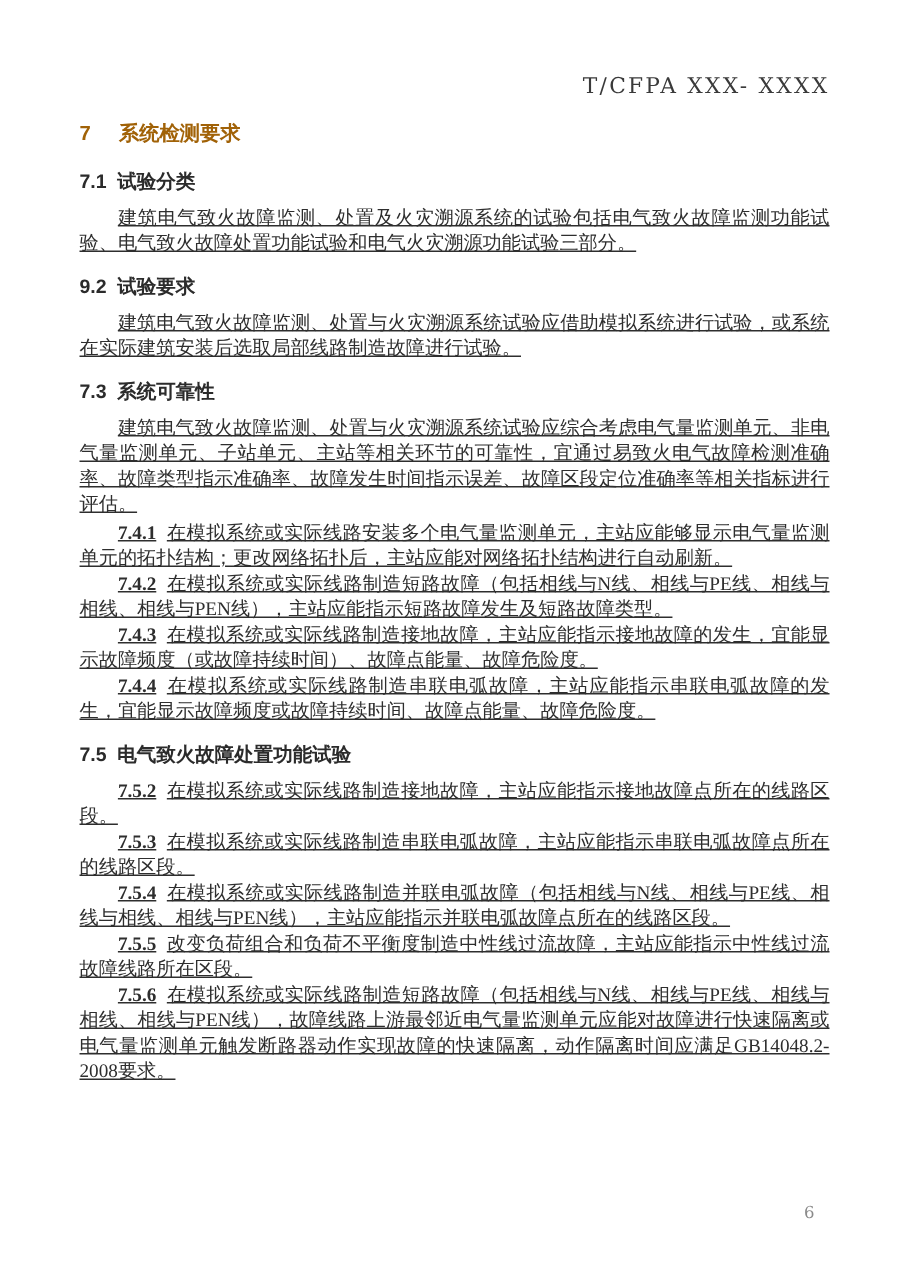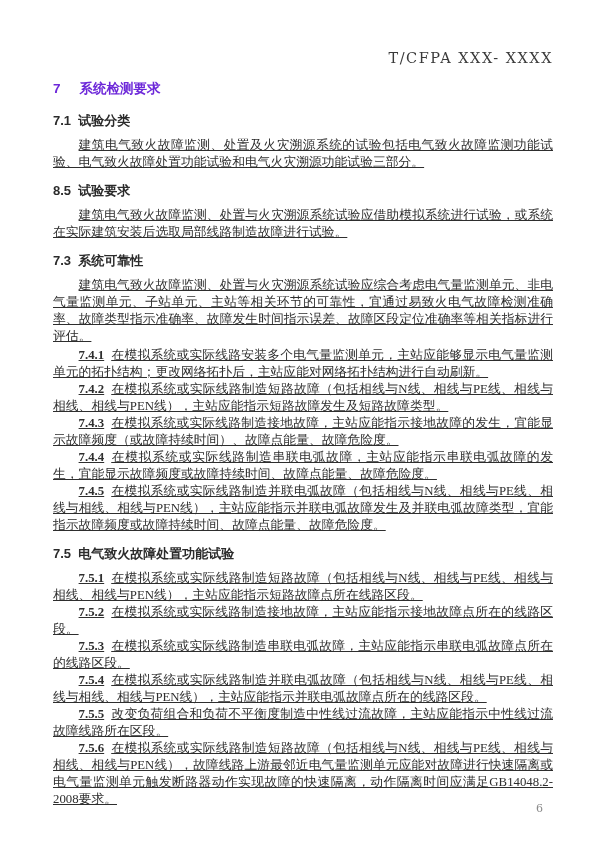--- a/index.html
+++ b/index.html
@@ -28,21 +28,21 @@
     font-family: "DejaVu Serif", serif;
     font-size: 14.5px;
     letter-spacing: 1.5px;
     color: #3a3a3a;
     margin: 0 0 14px 0;
   }
   h2.chapter {
     font-family: "Liberation Sans", "DejaVu Sans", sans-serif;
     font-size: 13.5px;
     font-weight: bold;
-    color: #6d28d9;
+    color: #a16207;
     margin: 0 0 14px 0;
   }
   h2.chapter .num { margin-right: 1.4em; }
   h3.sec-head {
     font-family: "Liberation Sans", "DejaVu Sans", sans-serif;
     font-size: 13px;
     font-weight: bold;
     color: #2b2b2b;
     margin: 11px 0 7px 0;
   }
@@ -83,51 +83,45 @@
   <h2 class="chapter">
     <span class="num">7</span><span>系统检测要求</span>
   </h2>
 
   <h3 class="sec-head">
     <span class="num">7.1</span><span>试验分类</span>
   </h3>
   <p class="para">建筑电气致火故障监测、处置及火灾溯源系统的试验包括电气致火故障监测功能试验、电气致火故障处置功能试验和电气火灾溯源功能试验三部分。</p>
 
   <h3 class="sec-head">
-    <span class="num">8.5</span><span>试验要求</span>
+    <span class="num">9.2</span><span>试验要求</span>
   </h3>
   <p class="para">建筑电气致火故障监测、处置与火灾溯源系统试验应借助模拟系统进行试验，或系统在实际建筑安装后选取局部线路制造故障进行试验。</p>
 
   <h3 class="sec-head">
     <span class="num">7.3</span><span>系统可靠性</span>
   </h3>
   <p class="para">建筑电气致火故障监测、处置与火灾溯源系统试验应综合考虑电气量监测单元、非电气量监测单元、子站单元、主站等相关环节的可靠性，宜通过易致火电气故障检测准确率、故障类型指示准确率、故障发生时间指示误差、故障区段定位准确率等相关指标进行评估。</p>
 
   <p class="clause">
     <span class="cnum">7.4.1</span><span class="ctext">在模拟系统或实际线路安装多个电气量监测单元，主站应能够显示电气量监测单元的拓扑结构；更改网络拓扑后，主站应能对网络拓扑结构进行自动刷新。</span>
   </p>
   <p class="clause">
     <span class="cnum">7.4.2</span><span class="ctext">在模拟系统或实际线路制造短路故障（包括相线与N线、相线与PE线、相线与相线、相线与PEN线），主站应能指示短路故障发生及短路故障类型。</span>
   </p>
   <p class="clause">
     <span class="cnum">7.4.3</span><span class="ctext">在模拟系统或实际线路制造接地故障，主站应能指示接地故障的发生，宜能显示故障频度（或故障持续时间）、故障点能量、故障危险度。</span>
   </p>
   <p class="clause">
     <span class="cnum">7.4.4</span><span class="ctext">在模拟系统或实际线路制造串联电弧故障，主站应能指示串联电弧故障的发生，宜能显示故障频度或故障持续时间、故障点能量、故障危险度。</span>
   </p>
-  <p class="clause">
-    <span class="cnum">7.4.5</span><span class="ctext">在模拟系统或实际线路制造并联电弧故障（包括相线与N线、相线与PE线、相线与相线、相线与PEN线），主站应能指示并联电弧故障发生及并联电弧故障类型，宜能指示故障频度或故障持续时间、故障点能量、故障危险度。</span>
-  </p>
 
   <h3 class="sec-head">
     <span class="num">7.5</span><span>电气致火故障处置功能试验</span>
   </h3>
-  <p class="clause">
-    <span class="cnum">7.5.1</span><span class="ctext">在模拟系统或实际线路制造短路故障（包括相线与N线、相线与PE线、相线与相线、相线与PEN线），主站应能指示短路故障点所在线路区段。</span>
-  </p>
   <p class="clause">
     <span class="cnum">7.5.2</span><span class="ctext">在模拟系统或实际线路制造接地故障，主站应能指示接地故障点所在的线路区段。</span>
   </p>
   <p class="clause">
     <span class="cnum">7.5.3</span><span class="ctext">在模拟系统或实际线路制造串联电弧故障，主站应能指示串联电弧故障点所在的线路区段。</span>
   </p>
   <p class="clause">
     <span class="cnum">7.5.4</span><span class="ctext">在模拟系统或实际线路制造并联电弧故障（包括相线与N线、相线与PE线、相线与相线、相线与PEN线），主站应能指示并联电弧故障点所在的线路区段。</span>
   </p>
   <p class="clause">

